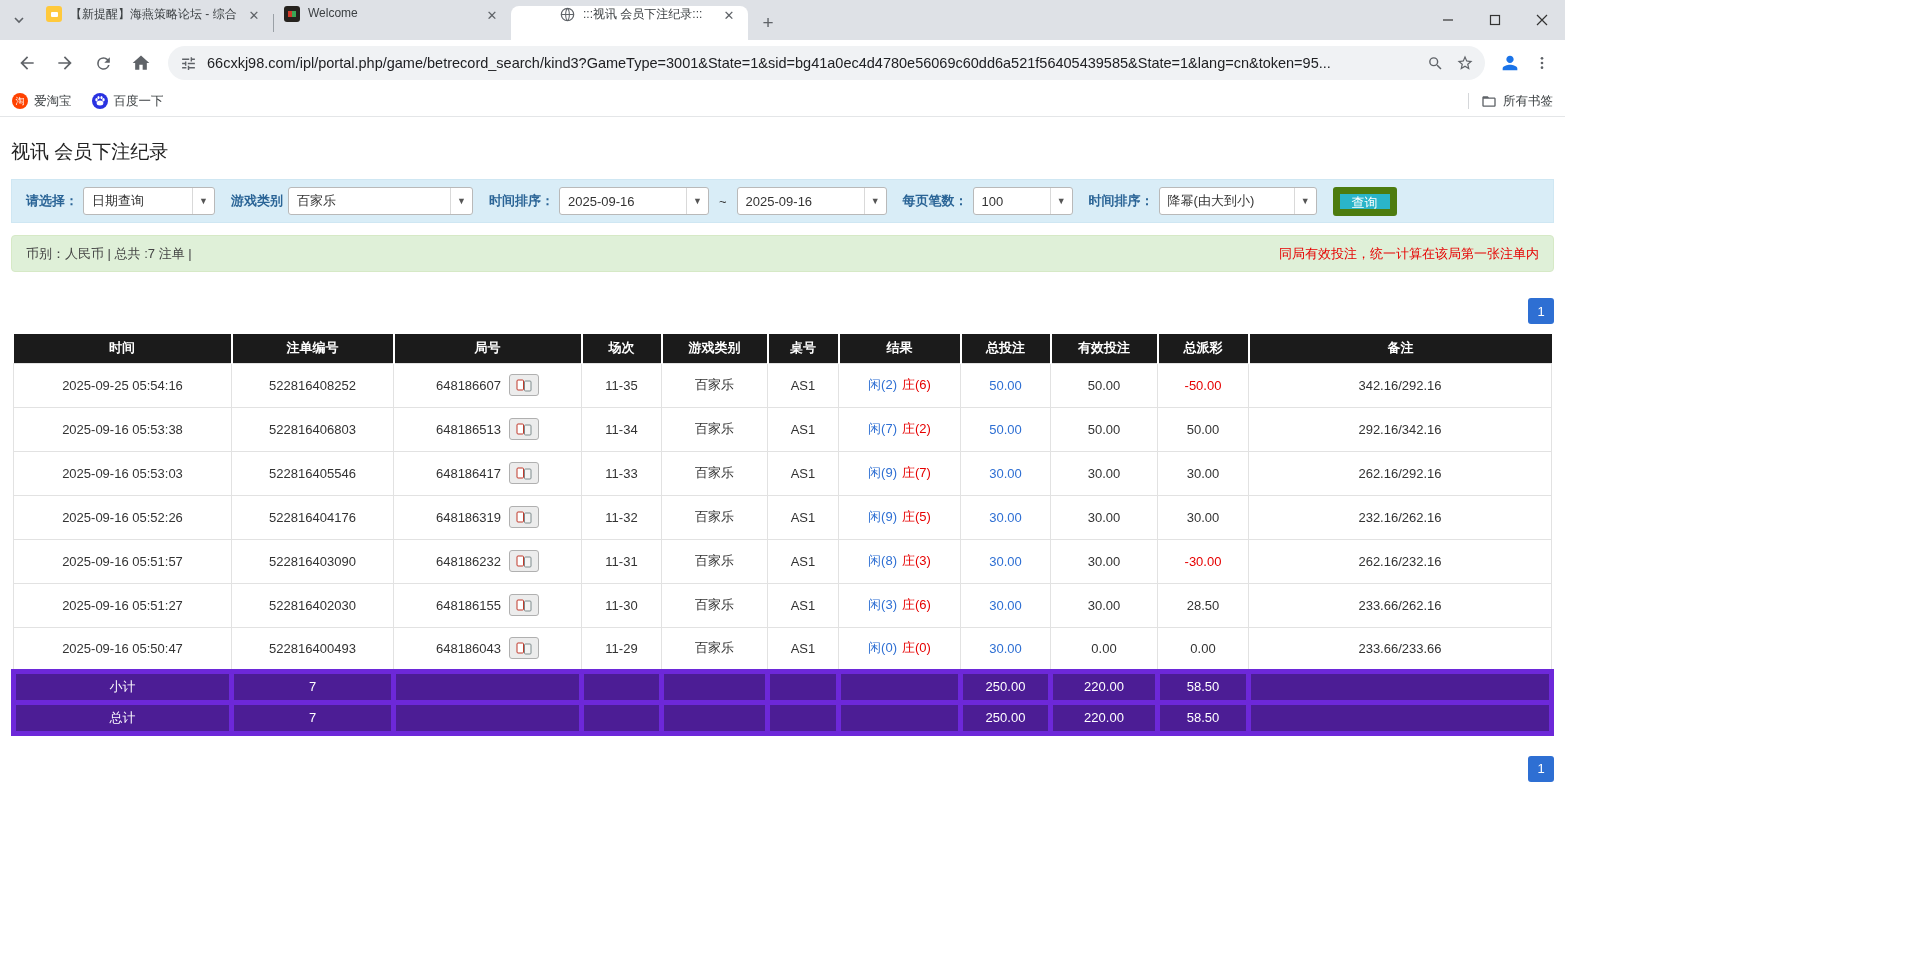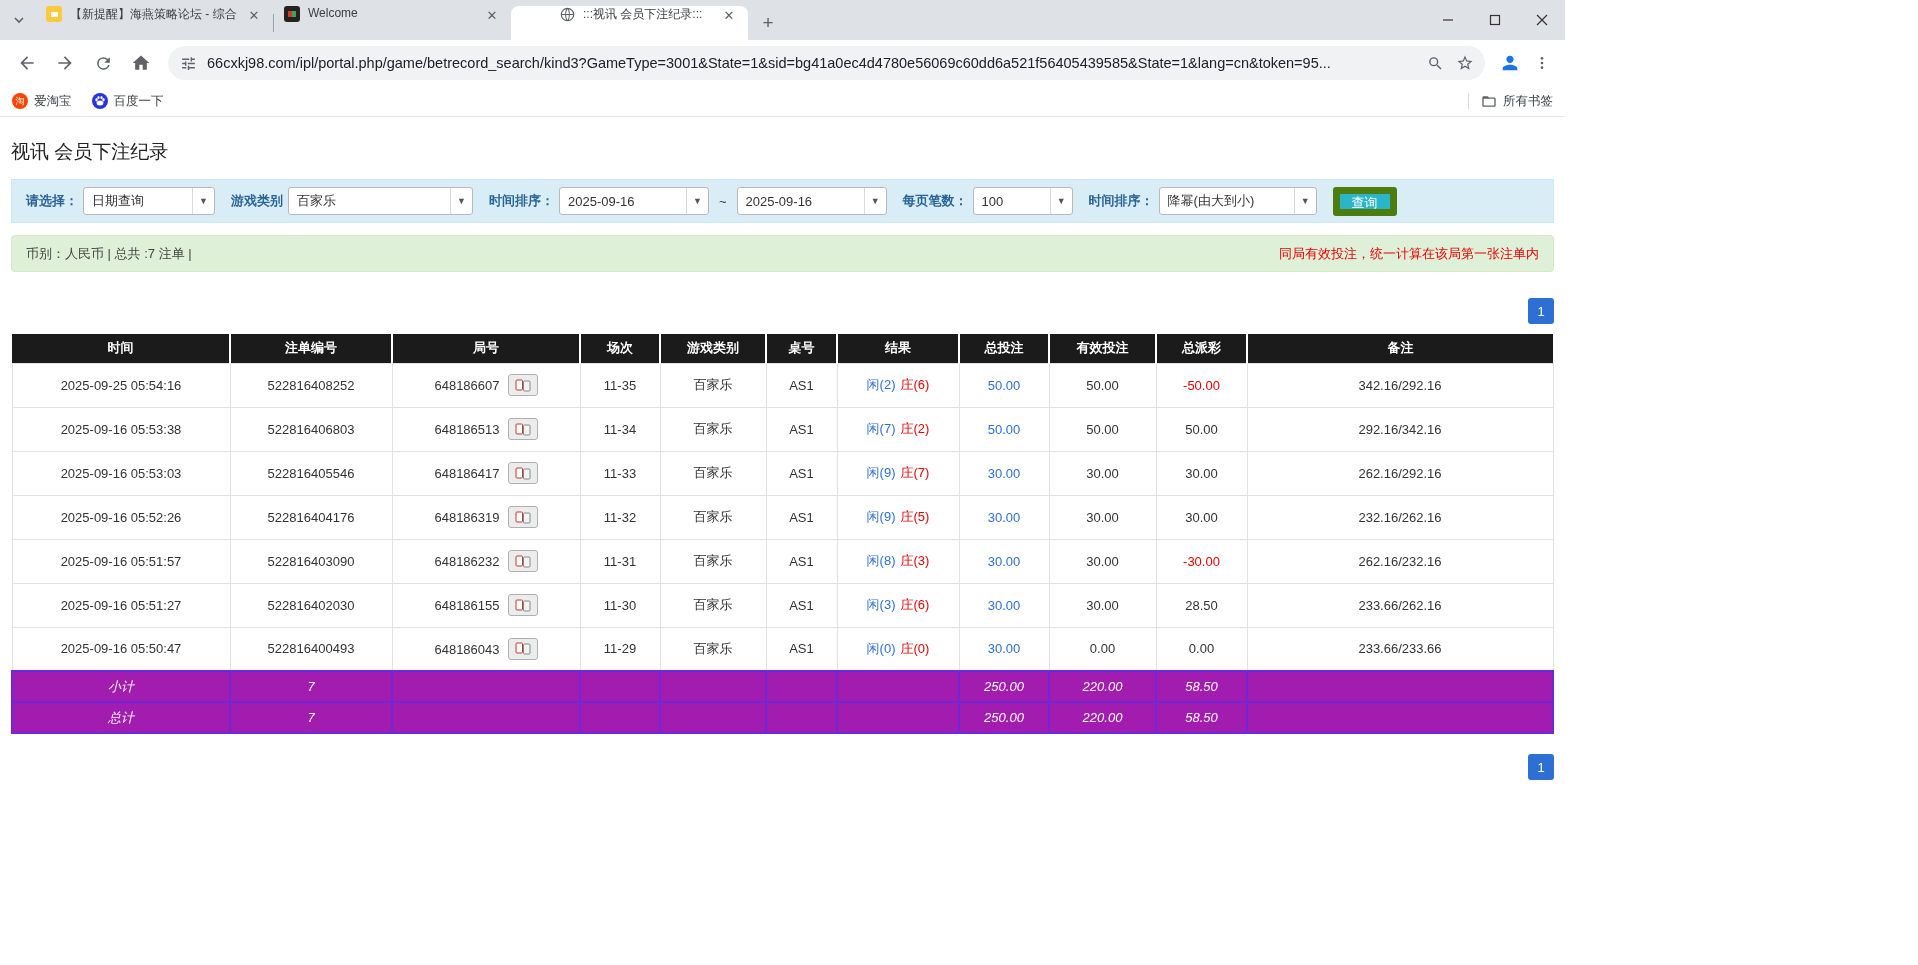--- a/index.html
+++ b/index.html
@@ -67,21 +67,21 @@
   table.bet { width:100%; border-collapse:collapse; table-layout:fixed; font-size:13px; }
   .bet th { background:#1b1b1b; color:#fff; height:29px; font-weight:bold; border-right:2px solid #fff; }
   .bet th:last-child { border-right:0; }
   .bet td { height:44px; text-align:center; border:1px solid #e2e2e2; color:#333; background:#fff; }
   .card-btn { margin-left:8px; width:30px; height:22px; background:#ececec; border:1px solid #b0b0b0; border-radius:3px; vertical-align:middle; display:inline-flex; align-items:center; justify-content:center; cursor:pointer; }
   .round-num { vertical-align:middle; }
   td.blue { color:var(--blue); }
   td.neg { color:var(--red); }
   .player { color:var(--blue); }
   .banker { color:var(--red); margin-left:5px; }
-  tr.sumrow td { background:#a21caf; color:#fff; border:2px solid #6d28d9; height:31px;font-style:italic; }
+  tr.sumrow td { background:#4c1d95; color:#fff; border:5px solid #6d28d9; height:31px; }
 </style>
 </head>
 <body>
 
 <div class="browser-window">
 
   <div class="tabstrip">
     <div class="tab-search">
       <svg width="12" height="12" viewBox="0 0 12 12">
           <path d="M2 4l4 4 4-4" fill="none" stroke="#5f6368" stroke-width="1.6"></path>

